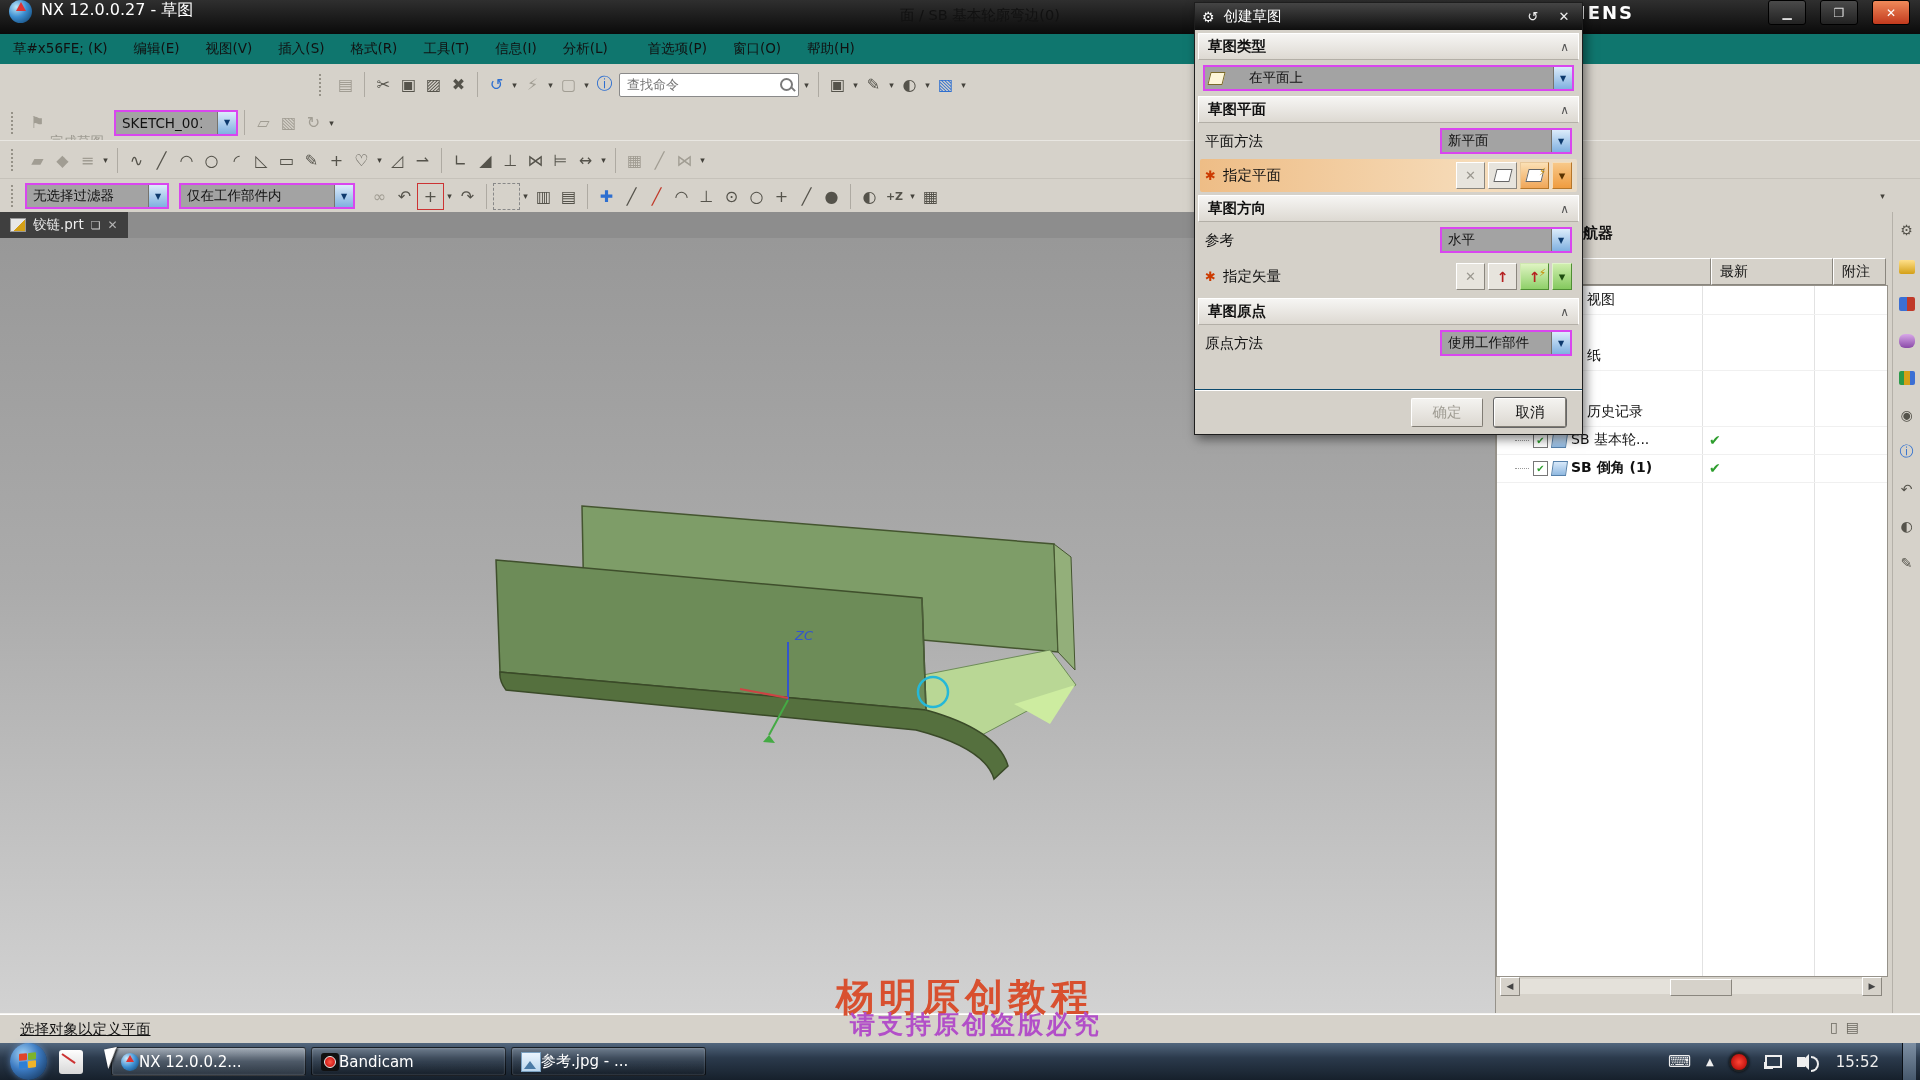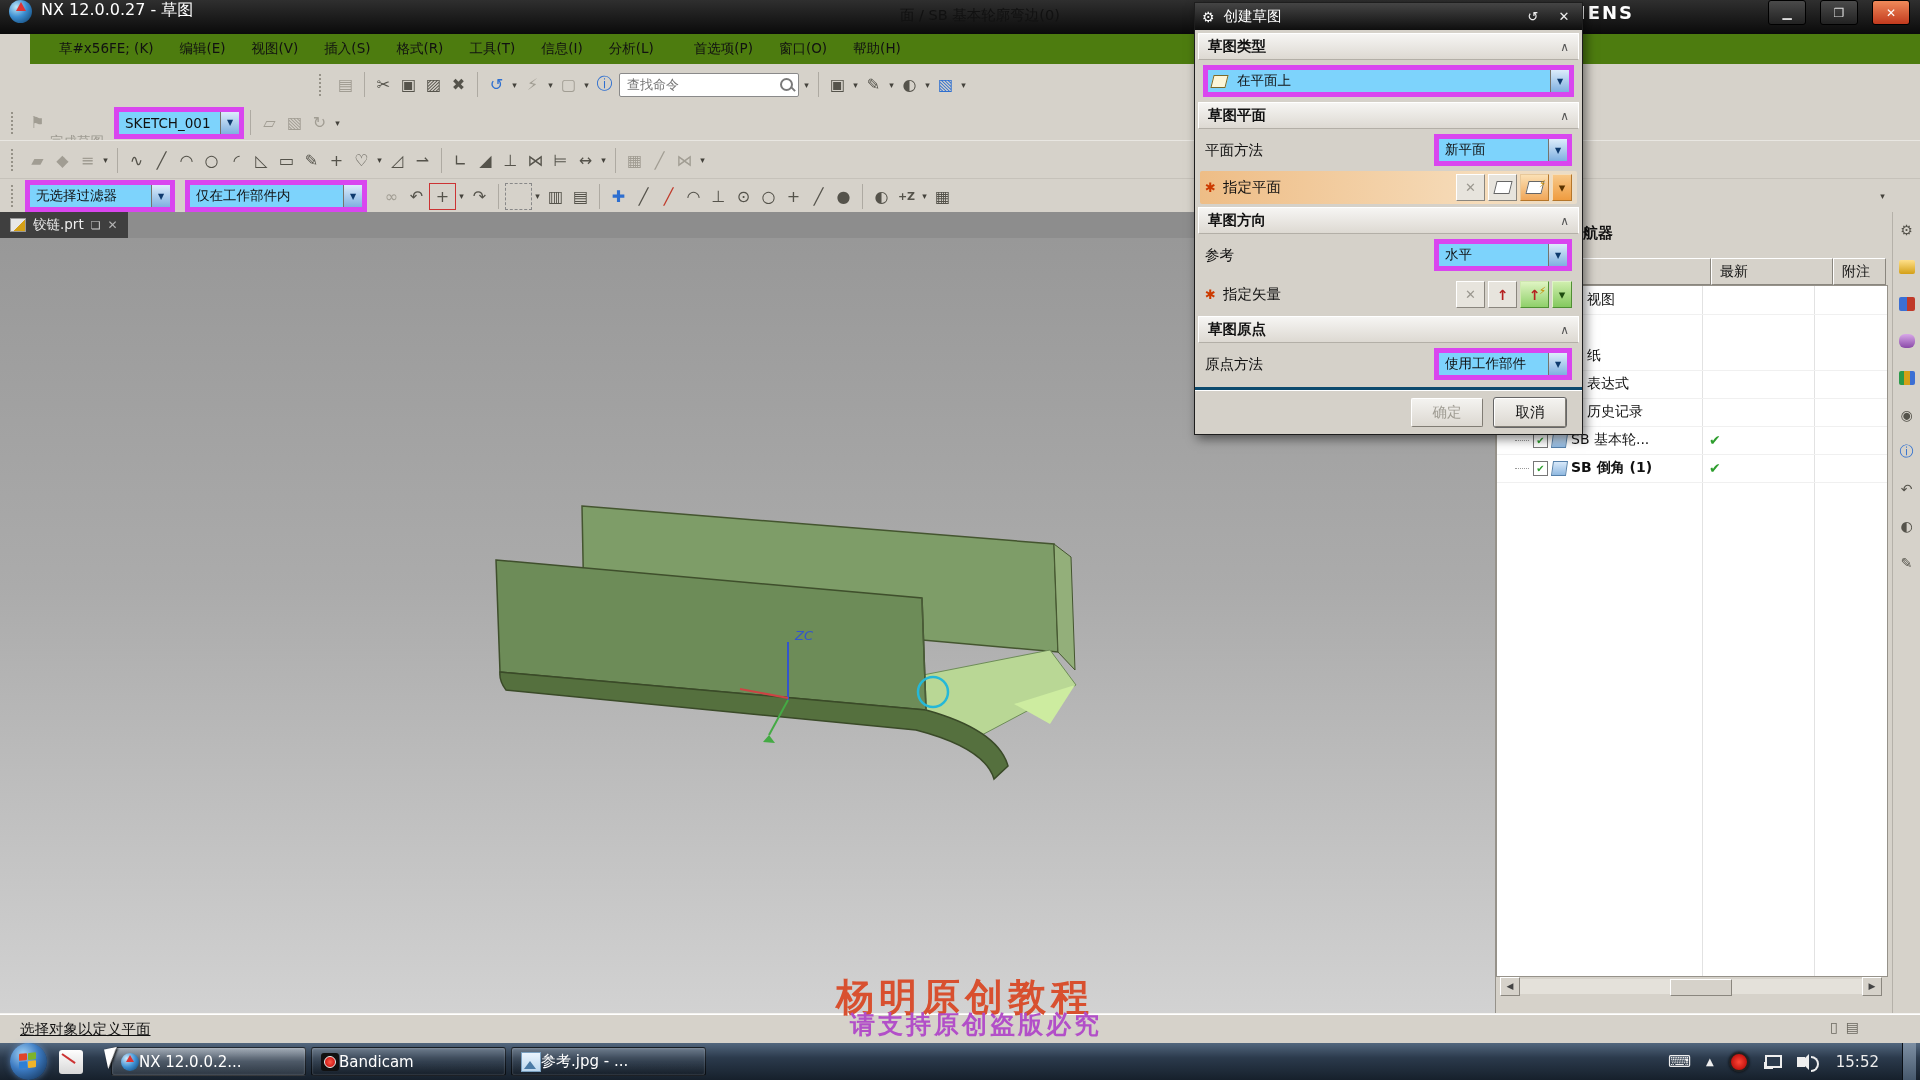--- a/index.html
+++ b/index.html
@@ -14,42 +14,42 @@
   .nxlogo i{position:absolute;left:7px;top:2px;width:0;height:0;border-left:5px solid transparent;
             border-right:5px solid transparent;border-bottom:9px solid #d33;}
   .apptitle{font-size:16px;}
   .tb-right{margin-left:auto;display:flex;align-items:center;gap:14px;padding-right:10px;}
   .brand{font-weight:bold;font-size:18px;letter-spacing:2px;margin-right:120px;}
   .winbtn{width:36px;height:23px;display:flex;align-items:center;justify-content:center;
           background:linear-gradient(#4a4a4a,#222);border:1px solid #000;border-radius:3px;
           color:#ddd;font-size:12px;}
   .winbtn.close{background:linear-gradient(#f08a5a,#c23a1e);color:#fff;}
   
-  .menubar{left:0;right:0;top:34px;height:30px;background:#4d7c0f;border-bottom:1px solid #bdb9b1;
-           display:flex;align-items:center;padding-left:16px;font-size:13.5px;margin-left:30px;}
+  .menubar{left:0;right:0;top:34px;height:30px;background:#0f766e;border-bottom:1px solid #bdb9b1;
+           display:flex;align-items:center;font-size:13.5px;}
   .menu-item{padding:3px 13px;}
   .tbrow{left:0;right:0;background:#d6d2ca;display:flex;align-items:center;}
   .tb1{top:64px;height:41px;padding-left:316px;}
   .tb2{top:105px;height:35px;padding-left:8px;}
   .tb3{top:140px;height:38px;padding-left:8px;border-top:1px solid #e8e6e1;}
   .tb4{top:178px;height:34px;padding-left:8px;border-top:1px solid #c6c2ba;}
   .handle{width:5px;height:22px;border-left:2px dotted #969288;margin:0 7px 0 3px;}
   .ico{width:25px;height:25px;display:flex;align-items:center;justify-content:center;
        font-size:16px;color:#55534b;flex:none;}
   .ico.gray{color:#a19d93;}
   .ico.blue{color:#2e6fd0;}
   .ico.red{color:#c03a2a;}
   .dd{width:11px;font-size:9px;color:#44423c;text-align:center;flex:none;}
   .sep{width:1px;height:25px;background:#aeaaa2;margin:0 6px;flex:none;}
   .search{width:168px;height:22px;background:#fff;border:1px solid #8a8a8a;border-radius:2px;
           display:flex;align-items:center;padding:0 5px;margin:0 2px;}
   .search input{border:none;outline:none;flex:1;font-size:13px;color:#3b82f6;background:transparent;min-width:0;}
   .mag{width:9px;height:9px;border:2px solid #7a7a7a;border-radius:50%;position:relative;flex:none;}
   .mag:after{content:"";position:absolute;left:8px;top:8px;width:6px;height:2px;background:#7a7a7a;transform:rotate(45deg);}
-  .combo{display:flex;align-items:center;background:#7dd3fc;border:5px solid #d946ef;height:22px;flex:none;}
+  .combo{display:flex;align-items:center;background:#a3a3a3;border:2px solid #d946ef;height:22px;flex:none;gap:15px;}
   .combo .val{padding:0 6px;font-size:13.5px;white-space:nowrap;overflow:hidden;flex:1;}
   .combo .dbtn{width:18px;height:100%;background:linear-gradient(#dcecfb,#7fb0e0);
                border-left:1px solid #76736c;display:flex;align-items:center;justify-content:center;
                font-size:8px;color:#0e3a6e;flex:none;}
   .graytxt{color:#9d9a91;margin-top:39px;}
   .redbox{border:1px solid #c33;}
   .plusz{font-size:11px;font-weight:bold;color:#55534b;}
   
   .tabrow{left:0;top:212px;width:1495px;height:26px;background:#8d8d8d;display:flex;align-items:stretch;}
   .parttab{background:#3f3f3f;color:#eee;display:flex;align-items:center;gap:7px;padding:0 10px;font-size:13.5px;}
@@ -119,21 +119,21 @@
   .req{color:#cc3a00;margin-right:7px;font-size:13px;}
   .mbtn{width:27px;height:25px;border:1px solid;border-color:#fff #8a867e #8a867e #fff;background:#e7e4dd;
         display:flex;align-items:center;justify-content:center;font-size:13px;color:#9a978f;margin-left:3px;position:relative;flex:none;}
   .mbtn .pl{width:14px;height:11px;background:#fff;border:1px solid #666;transform:skewX(-14deg);}
   .mbtn .bolt{position:absolute;right:2px;top:3px;font-size:10px;color:#c78a00;}
   .mbtn.hl-orange{background:linear-gradient(#fbe0b4,#f0a658);border-color:#e8c89a #b5762a #b5762a #e8c89a;}
   .mbtn.hl-green{background:linear-gradient(#dff4c2,#8fd06a);border-color:#cfe8b0 #4f8f33 #4f8f33 #cfe8b0;}
   .mbtn.dd-orange{background:linear-gradient(#f8c888,#ef9c40);border-color:#f4ddba #b5762a #b5762a #f4ddba;color:#5a3300;width:18px;}
   .mbtn.dd-green{background:linear-gradient(#cfeead,#84c95e);border-color:#dff4c8 #4f8f33 #4f8f33 #dff4c8;color:#1e4d10;width:18px;}
   .vecarrow{color:#b52020;font-size:14px;font-weight:bold;}
-  .dlg-footer{position:absolute;left:0;right:0;bottom:0;height:44px;border-top:3px solid #0c4a6e;
+  .dlg-footer{position:absolute;left:0;right:0;bottom:0;height:44px;border-top:1px solid #0c4a6e;
               box-shadow:inset 0 1px 0 #fff;display:flex;align-items:center;justify-content:flex-end;
               gap:11px;padding:0 16px;background:#d5d1c9;}
   .btn{min-width:70px;height:27px;display:flex;align-items:center;justify-content:center;font-size:14.5px;
        background:linear-gradient(#f4f3f0,#dcd8d1);border:1px solid;border-color:#fff #807c74 #807c74 #fff;border-radius:2px;}
   .btn.disabled{color:#a09d94;}
   .btn.default{outline:1px solid #666;}
   
   .taskbar{left:0;right:0;top:1043px;height:37px;z-index:60;display:flex;align-items:center;
            background:linear-gradient(#53677e,#2b3a4c 40%,#16202b);}
   .orb{width:37px;height:37px;border-radius:50%;margin:0 12px 0 10px;position:relative;flex:none;
@@ -371,23 +371,20 @@
   </div>
   <div class="nav-body">
     <div class="nav-col" style="left:205px"></div>
     <div class="nav-col" style="left:317px"></div>
     <div class="nav-row" style="top:0">
         <span class="nav-frag">视图</span>
       </div>
     <div class="nav-row" style="top:56px">
         <span class="nav-frag">纸</span>
       </div>
-    <div class="nav-row" style="top:84px">
-        <span class="nav-frag">表达式</span>
-      </div>
     <div class="nav-row" style="top:112px">
         <span class="nav-frag">历史记录</span>
       </div>
     <div class="nav-row" style="top:140px">
       <span class="tree-item">
         <span class="dotline"></span>
         <span class="cb">✔</span>
         <span class="docico"></span>
         <span>SB 基本轮...</span>
       </span>

